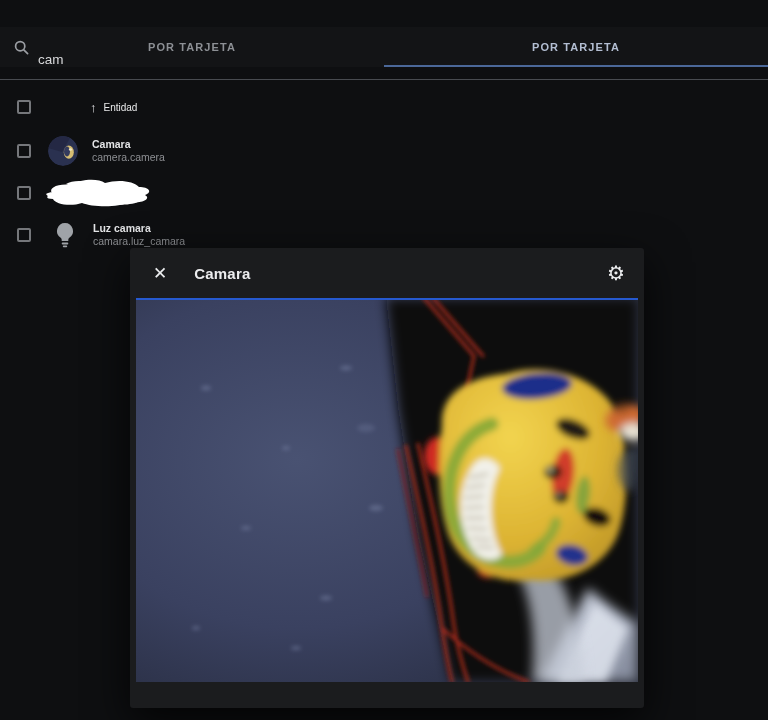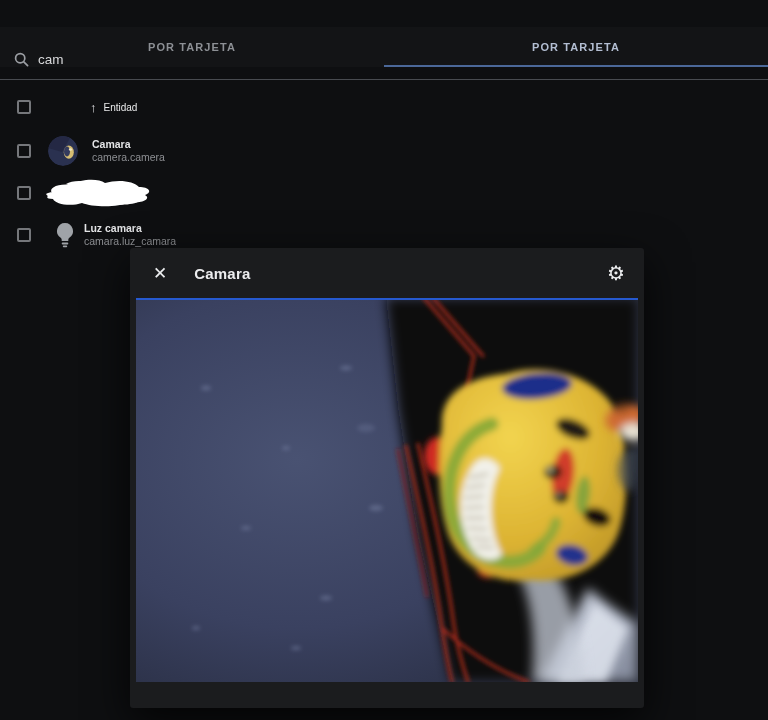--- a/index.html
+++ b/index.html
@@ -11,21 +11,21 @@
             display:flex; background:#131416;margin-top:27px; }
   .tab { flex:1; display:flex; align-items:center; justify-content:center;
          font-size:11px; font-weight:700; letter-spacing:1.1px; color:#8d9095;
          cursor:pointer; }
   .tab.active { color:#b3bed2; }
   .tab-underline { position:absolute; left:50%; bottom:0; width:50%; height:2px;
                    background:#4b6899; }
 
   
   .search-row { position:absolute; left:0; top:40px; width:768px; height:39px;
-                display:flex; align-items:center; padding-left:14px; }
+                display:flex; padding-left:14px; }
   .search-row svg { flex:0 0 auto; }
   .search-input { margin-left:9px; flex:1; background:transparent; border:none;
                   outline:none; color:#d8d9db; font-size:13.5px;
                   font-family:"Liberation Sans", sans-serif; }
   .search-divider { position:absolute; left:0; top:79px; width:768px; height:1px;
                     background:#484b50; }
 
   
   .row { position:absolute; left:0; right:0; display:flex; align-items:center; }
   .checkbox { width:14px; height:14px; margin-left:17px; border:2px solid #75777b;
@@ -36,21 +36,21 @@
   .r1 { top:130px; height:42px; }
   .avatar { width:30px; height:30px; margin-left:17px; border-radius:50%;
             overflow:hidden; flex:0 0 auto; }
   .row-texts { margin-left:14px; display:flex; flex-direction:column; }
   .row-name { color:#e3e4e6; font-size:10.5px; font-weight:700; line-height:13px; }
   .row-entity { color:#8e9094; font-size:10.5px; line-height:13px; }
   .r2 { top:173px; height:40px; }
   .scribble { margin-left:11px; flex:0 0 auto; }
   .r3 { top:215px; height:40px; }
   .bulb { margin-left:25px; flex:0 0 auto; }
-  .r3 .row-texts { margin-left:10px; }
+  .r3 .row-texts { margin-left:19px; }
 
   
   .dialog { position:absolute; left:130px; top:248px; width:514px;
             background:#1b1c1e; border-radius:3px; padding-bottom:26px;
             box-shadow:0 14px 44px rgba(0,0,0,.78); }
   .dialog-header { height:50px; display:flex; align-items:center; }
   .dlg-close { margin-left:23px; color:#ebecee; font-size:17px; font-weight:400;
                cursor:pointer; line-height:1; }
   .dlg-title { margin-left:27px; color:#ededef; font-size:15px; font-weight:600;
                letter-spacing:.2px; }

